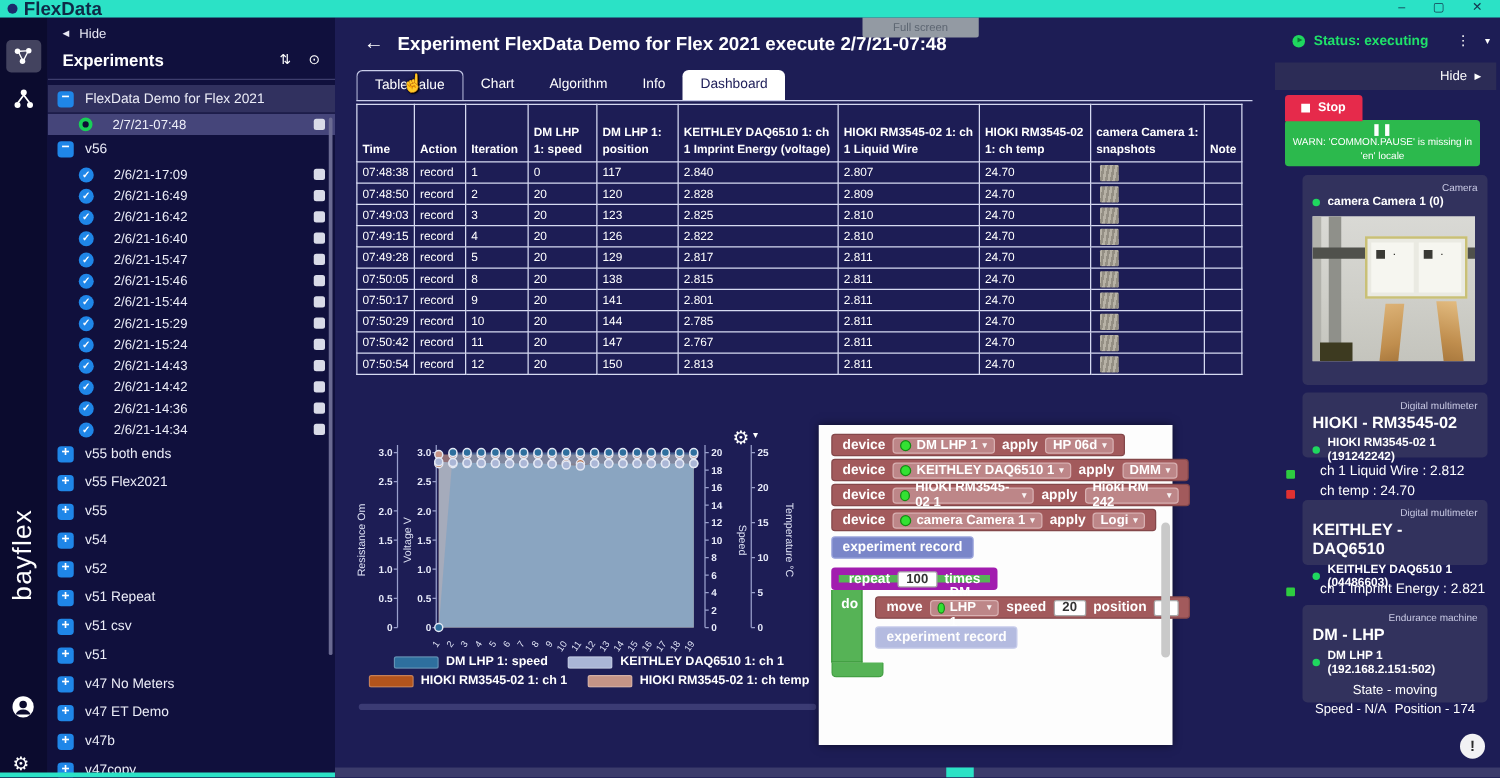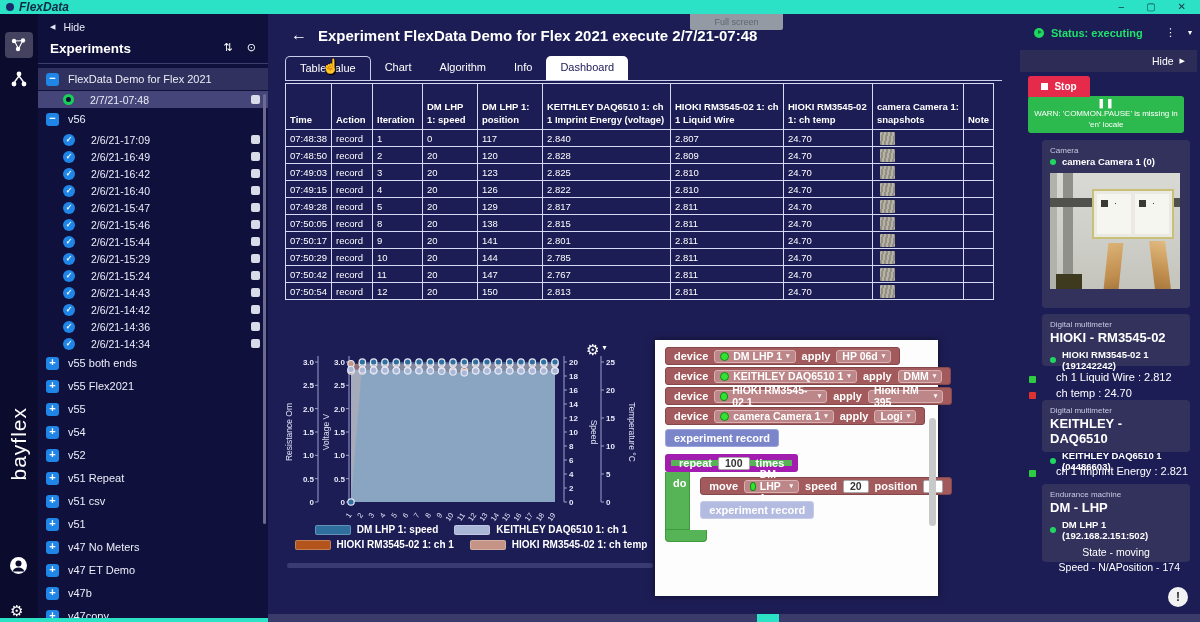--- a/index.html
+++ b/index.html
@@ -3,21 +3,21 @@
 <meta charset="utf-8">
 <style>
   * { margin:0; padding:0; box-sizing:border-box; }
   html,body { width:1200px; height:622px; overflow:hidden; }
   body { font-family:"Liberation Sans",sans-serif; background:#1d1d55; position:relative; color:#fff; }
   svg { font-family:"Liberation Sans",sans-serif; }
 
   
   .titlebar { position:absolute; left:0; top:0; width:1200px; height:14px; background:#2be2c6; display:flex; align-items:center; z-index:60; }
   .app-dot { width:8px; height:8px; border-radius:50%; background:#1b2a6b; margin:0 5px 0 6px; }
-  .app-title { font-size:12px; color:#0e2a47; font-weight:bold;font-style:italic; }
+  .app-title { font-size:15px; color:#0e2a47; font-weight:bold; }
   .win-controls { margin-left:auto; display:flex; gap:22px; padding-right:14px; }
   .win-btn { font-size:10px; color:#13334d; line-height:14px; }
 
   
   .rail { position:absolute; left:0; top:14px; width:38px; height:608px; background:#0b0b2e; z-index:30; }
   .rail-box { position:absolute; left:5px; top:18px; width:28px; height:26px; background:#43435f; border-radius:4px; display:flex; align-items:center; justify-content:center; }
   .rail-share { position:absolute; left:10px; top:56px; }
   .brand { position:absolute; left:0; top:340px; width:38px; height:180px; display:flex; align-items:center; justify-content:center; }
   .brand span { writing-mode:vertical-rl; transform:rotate(180deg); font-size:21px; color:#fff; letter-spacing:1px; }
   .rail-user { position:absolute; left:9px; top:542px; }
@@ -99,21 +99,21 @@
   .status-icons { margin-left:auto; display:flex; gap:12px; padding-right:6px; color:#fff; }
   .status-icons .kb { font-size:11px; } .status-icons .cd { font-size:8px; margin-top:2px; }
   .hide-bar { position:absolute; left:1020px; top:50px; width:177px; height:22px; background:#2c2c56; color:#fff; font-size:10.5px; display:flex; align-items:center; justify-content:flex-end; gap:6px; padding-right:12px; }
   .hide-bar .chev { font-size:7px; }
   .stop-btn { position:absolute; left:1028px; top:76px; width:62px; height:21px; background:#e62a4b; border-radius:3px 3px 0 0; color:#fff; font-size:10px; font-weight:bold; display:flex; align-items:center; justify-content:center; gap:6px; z-index:2; }
   .stop-sq { width:7px; height:7px; background:#fff; }
   .warn-btn { position:absolute; left:1028px; top:96px; width:156px; height:37px; background:#2cb94d; border-radius:3px; color:#fff; text-align:center; padding-top:2px; }
   .warn-pause { font-size:9px; font-weight:bold; letter-spacing:1px; line-height:10px; }
   .warn-text { font-size:8px; line-height:11px; padding:0 6px; }
   .card { position:absolute; left:1042px; width:148px; background:#32325d; border-radius:4px; padding:6px 8px; }
-  .card-type { font-size:8px; color:#c9cae4; }
+  .card-type { font-size:8px; color:#c9cae4;text-align:right; }
   .card-title { font-size:13px; font-weight:bold; color:#fff; margin-top:1px; }
   .card-inst { display:flex; align-items:center; gap:6px; margin-top:4px; font-size:9.5px; font-weight:bold; color:#fff; }
   .gdot { width:6px; height:6px; border-radius:50%; background:#1fd75f; flex:0 0 6px; }
   .cam-card { top:140px; height:168px; }
   .cam-photo { margin-top:6px; width:130px; height:116px; position:relative; background:linear-gradient(180deg,#d9d9d5 0%,#cfcfc9 55%,#c4c4bd 100%); overflow:hidden; }
   .cp-l1 { position:absolute; left:0; top:0; bottom:0; width:7px; background:#b2b2ac; }
   .cp-l2 { position:absolute; left:13px; top:0; bottom:0; width:10px; background:#8f908a; }
   .cp-bar { position:absolute; left:0; right:0; top:25px; height:9px; background:#50514c; }
   .cp-frame { position:absolute; left:42px; top:16px; width:82px; height:50px; background:#eaeae2; border:2px solid #c9c077; display:flex; gap:4px; padding:3px; }
   .cp-card { flex:1; background:#f6f6f0; position:relative; }
@@ -121,21 +121,21 @@
   .cp-cu1 { position:absolute; left:56px; top:70px; width:15px; height:46px; background:linear-gradient(165deg,#dcb276,#c08e4e 70%,#a9793e); transform:skewX(-6deg); }
   .cp-cu2 { position:absolute; left:102px; top:68px; width:16px; height:48px; background:linear-gradient(195deg,#e2bb80,#c08e4e 65%,#a9793e); transform:skewX(7deg); }
   .cp-dark { position:absolute; left:6px; bottom:0; width:26px; height:15px; background:#3d3a20; }
   .hioki-card { top:314px; height:52px; }
   .keithley-card { top:400px; height:52px; }
   .readings { position:absolute; left:1029px; display:flex; flex-direction:column; gap:4px; }
   .reading { display:flex; align-items:flex-end; gap:20px; font-size:11px; color:#fff; }
   .rsq { width:7px; height:7px; border-radius:1px; flex:0 0 7px; }
   .dm-card { top:484px; height:78px; }
   .dm-state { text-align:center; font-size:10.5px; margin-top:5px; }
-  .dm-row { display:flex; justify-content:flex-end; font-size:10.5px; margin-top:3px; padding:0 2px; }
+  .dm-row { display:flex; justify-content:space-between; font-size:10.5px; margin-top:3px; padding:0 2px; }
   .alert-circle { position:absolute; left:1168px; top:587px; width:20px; height:20px; border-radius:50%; background:#f2f2f4; color:#2a2a2a; font-size:12px; font-weight:bold; text-align:center; line-height:20px; z-index:40; }
 
   
   .bottombar { position:absolute; left:268px; top:614px; width:932px; height:8px; background:#3b3b6b; z-index:35; }
   .bottombar-left { position:absolute; left:0; top:618px; width:268px; height:4px; background:#2be2c6; z-index:36; }
   .bb-teal { position:absolute; left:489px; top:0; width:22px; height:8px; background:#2be2c6; }
 </style>
 </head>
 <body>
 
@@ -736,21 +736,21 @@
         </div>
         <div class="blk blk-red">
           <span>device</span>
           <span class="fld">
             <span class="led"></span>
             <span>HIOKI RM3545-02 1</span>
             <span class="caret">▾</span>
           </span>
           <span>apply</span>
           <span class="fld">
-            <span>Hioki RM 395</span>
+            <span>Hioki RM 242</span>
             <span class="caret">▾</span>
           </span>
         </div>
         <div class="blk blk-red">
           <span>device</span>
           <span class="fld">
             <span class="led"></span>
             <span>camera Camera 1</span>
             <span class="caret">▾</span>
           </span>

